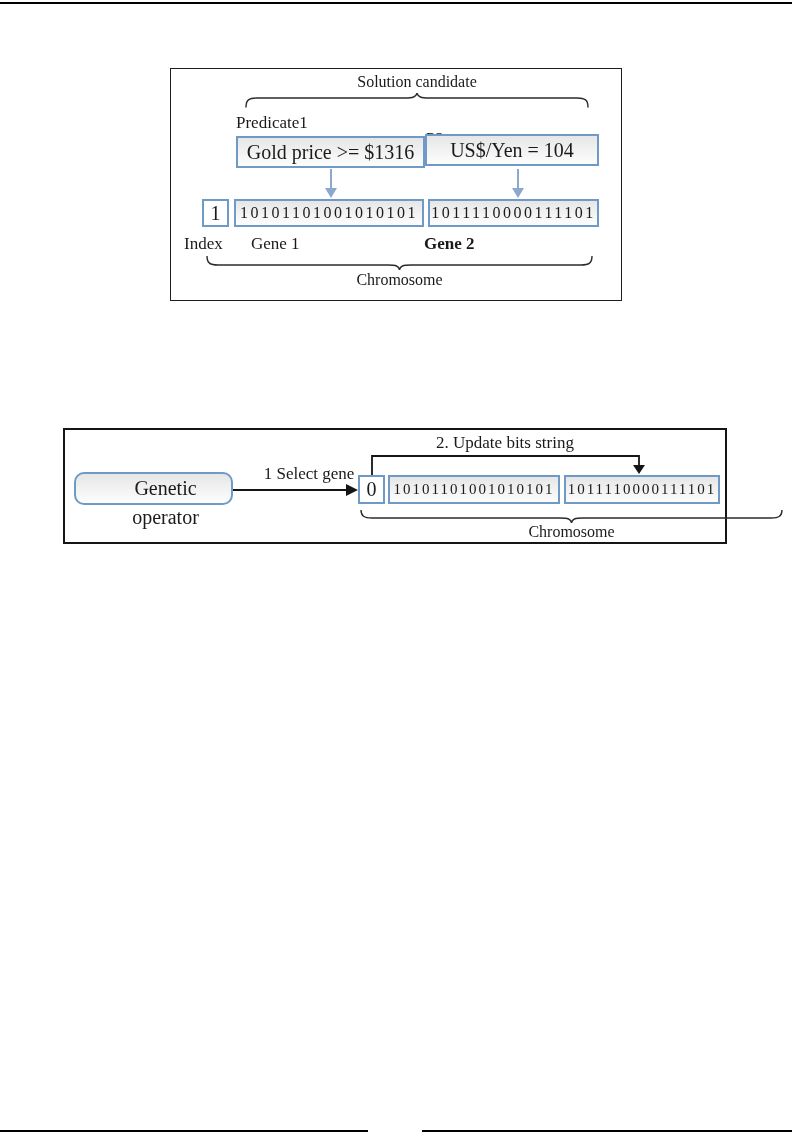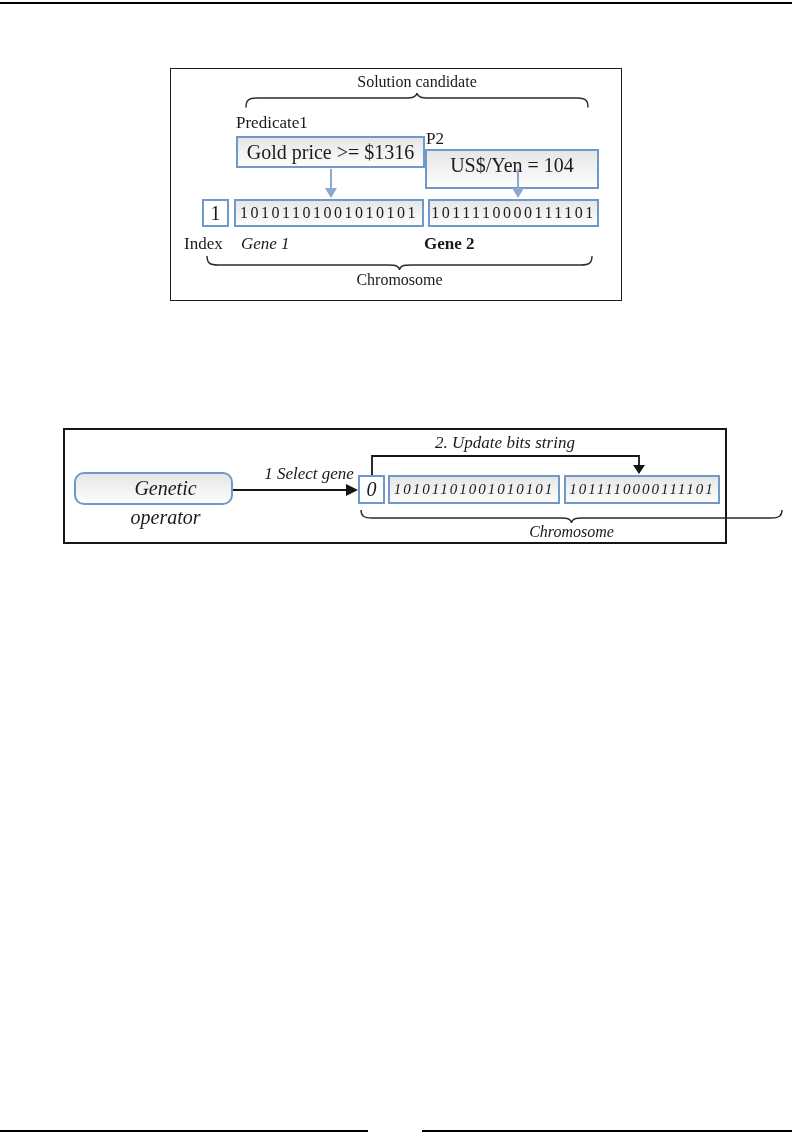--- a/index.html
+++ b/index.html
@@ -3,21 +3,21 @@
 <meta charset="utf-8">
 <style>
   html,body{margin:0;padding:0;}
   body{
     width:792px;height:1142px;position:relative;background:#ffffff;
     font-family:"Liberation Serif", serif;color:#1a1a1a;overflow:hidden;
   }
   .rule{position:absolute;background:#000;height:2px;}
   .fig{position:absolute;background:#fff;margin-top:40px;}
   #fig1{left:170px;top:28px;width:450px;height:231px;border:1.5px solid #1d1d1d;}
-  #fig2{left:63px;top:388px;width:660px;height:112px;border:2px solid #151515;font-style:italic;}
+  #fig2{left:63px;top:388px;width:660px;height:112px;border:2px solid #151515;}
   .abs{position:absolute;}
   .ctr{text-align:center;}
   .lbl{font-size:17px;white-space:nowrap;}
   .ttl{font-size:16px;white-space:nowrap;}
   .cell{
     position:absolute;border:2px solid #6f9ac8;box-sizing:border-box;
     font-size:20px;text-align:center;background:#fff;
   }
   .gray{background:linear-gradient(180deg,#e6e6e6 0%,#f3f3f3 55%,#fdfdfd 100%);}
   .bits{letter-spacing:2.5px;font-size:16px;}
@@ -38,37 +38,37 @@
   <div class="abs ttl ctr" style="left:74px;top:4px;width:344px;">Solution candidate</div>
 
   <svg class="abs brace" style="left:74px;top:24px;" width="344" height="15" viewBox="0 0 344 15">
     <path d="M1,14 C1,7 4,5 12,5 L160,5 C168,5 171,4 172,0 C173,4 176,5 184,5 L332,5 C340,5 343,7 343,14"></path>
   </svg>
 
   <div class="abs lbl" style="left:65px;top:44px;">Predicate1</div>
   <div class="abs lbl" style="left:255px;top:60px;">P2</div>
 
   <div class="cell gray" style="left:65px;top:67px;width:189px;height:32px;line-height:28px;">Gold price &gt;= $1316</div>
-  <div class="cell gray" style="left:254px;top:80px;width:174px;height:40px;line-height:28px;">US$/Yen = 104</div>
+  <div class="cell gray" style="left:254px;top:65px;width:174px;height:32px;line-height:28px;">US$/Yen = 104</div>
 
   <svg class="abs" style="left:153px;top:100px;" width="14" height="30" viewBox="0 0 14 30">
     <line x1="7" y1="0" x2="7" y2="20" stroke="#8aa9cc" stroke-width="2"></line>
     <polygon points="1,19 13,19 7,29" fill="#8aa9cc"></polygon>
   </svg>
   <svg class="abs" style="left:340px;top:100px;" width="14" height="30" viewBox="0 0 14 30">
     <line x1="7" y1="0" x2="7" y2="20" stroke="#8aa9cc" stroke-width="2"></line>
     <polygon points="1,19 13,19 7,29" fill="#8aa9cc"></polygon>
   </svg>
 
   <div class="cell" style="left:31px;top:130px;width:27px;height:28px;line-height:24px;">1</div>
   <div class="cell gray bits" style="left:63px;top:130px;width:190px;height:28px;line-height:24px;">10101101001010101</div>
   <div class="cell gray bits" style="left:257px;top:130px;width:171px;height:28px;line-height:24px;">1011110000111101</div>
 
   <div class="abs lbl" style="left:13px;top:165px;">Index</div>
-  <div class="abs lbl" style="left:70px;top:165px;font-style:italic;">Gene 1</div>
+  <div class="abs lbl" style="left:80px;top:165px;">Gene 1</div>
   <div class="abs lbl" style="left:253px;top:165px;font-weight:bold;">Gene 2</div>
 
   <svg class="abs brace" style="left:35px;top:187px;" width="387" height="14" viewBox="0 0 387 14">
     <path d="M1,0 C1,7 4,9 12,9 L182,9 C190,9 193,10 193.5,14 C194,10 197,9 205,9 L375,9 C383,9 386,7 386,0"></path>
   </svg>
 
   <div class="abs ttl ctr" style="left:35px;top:202px;width:387px;">Chromosome</div>
 </div>
 
 <div id="fig2" class="fig">

